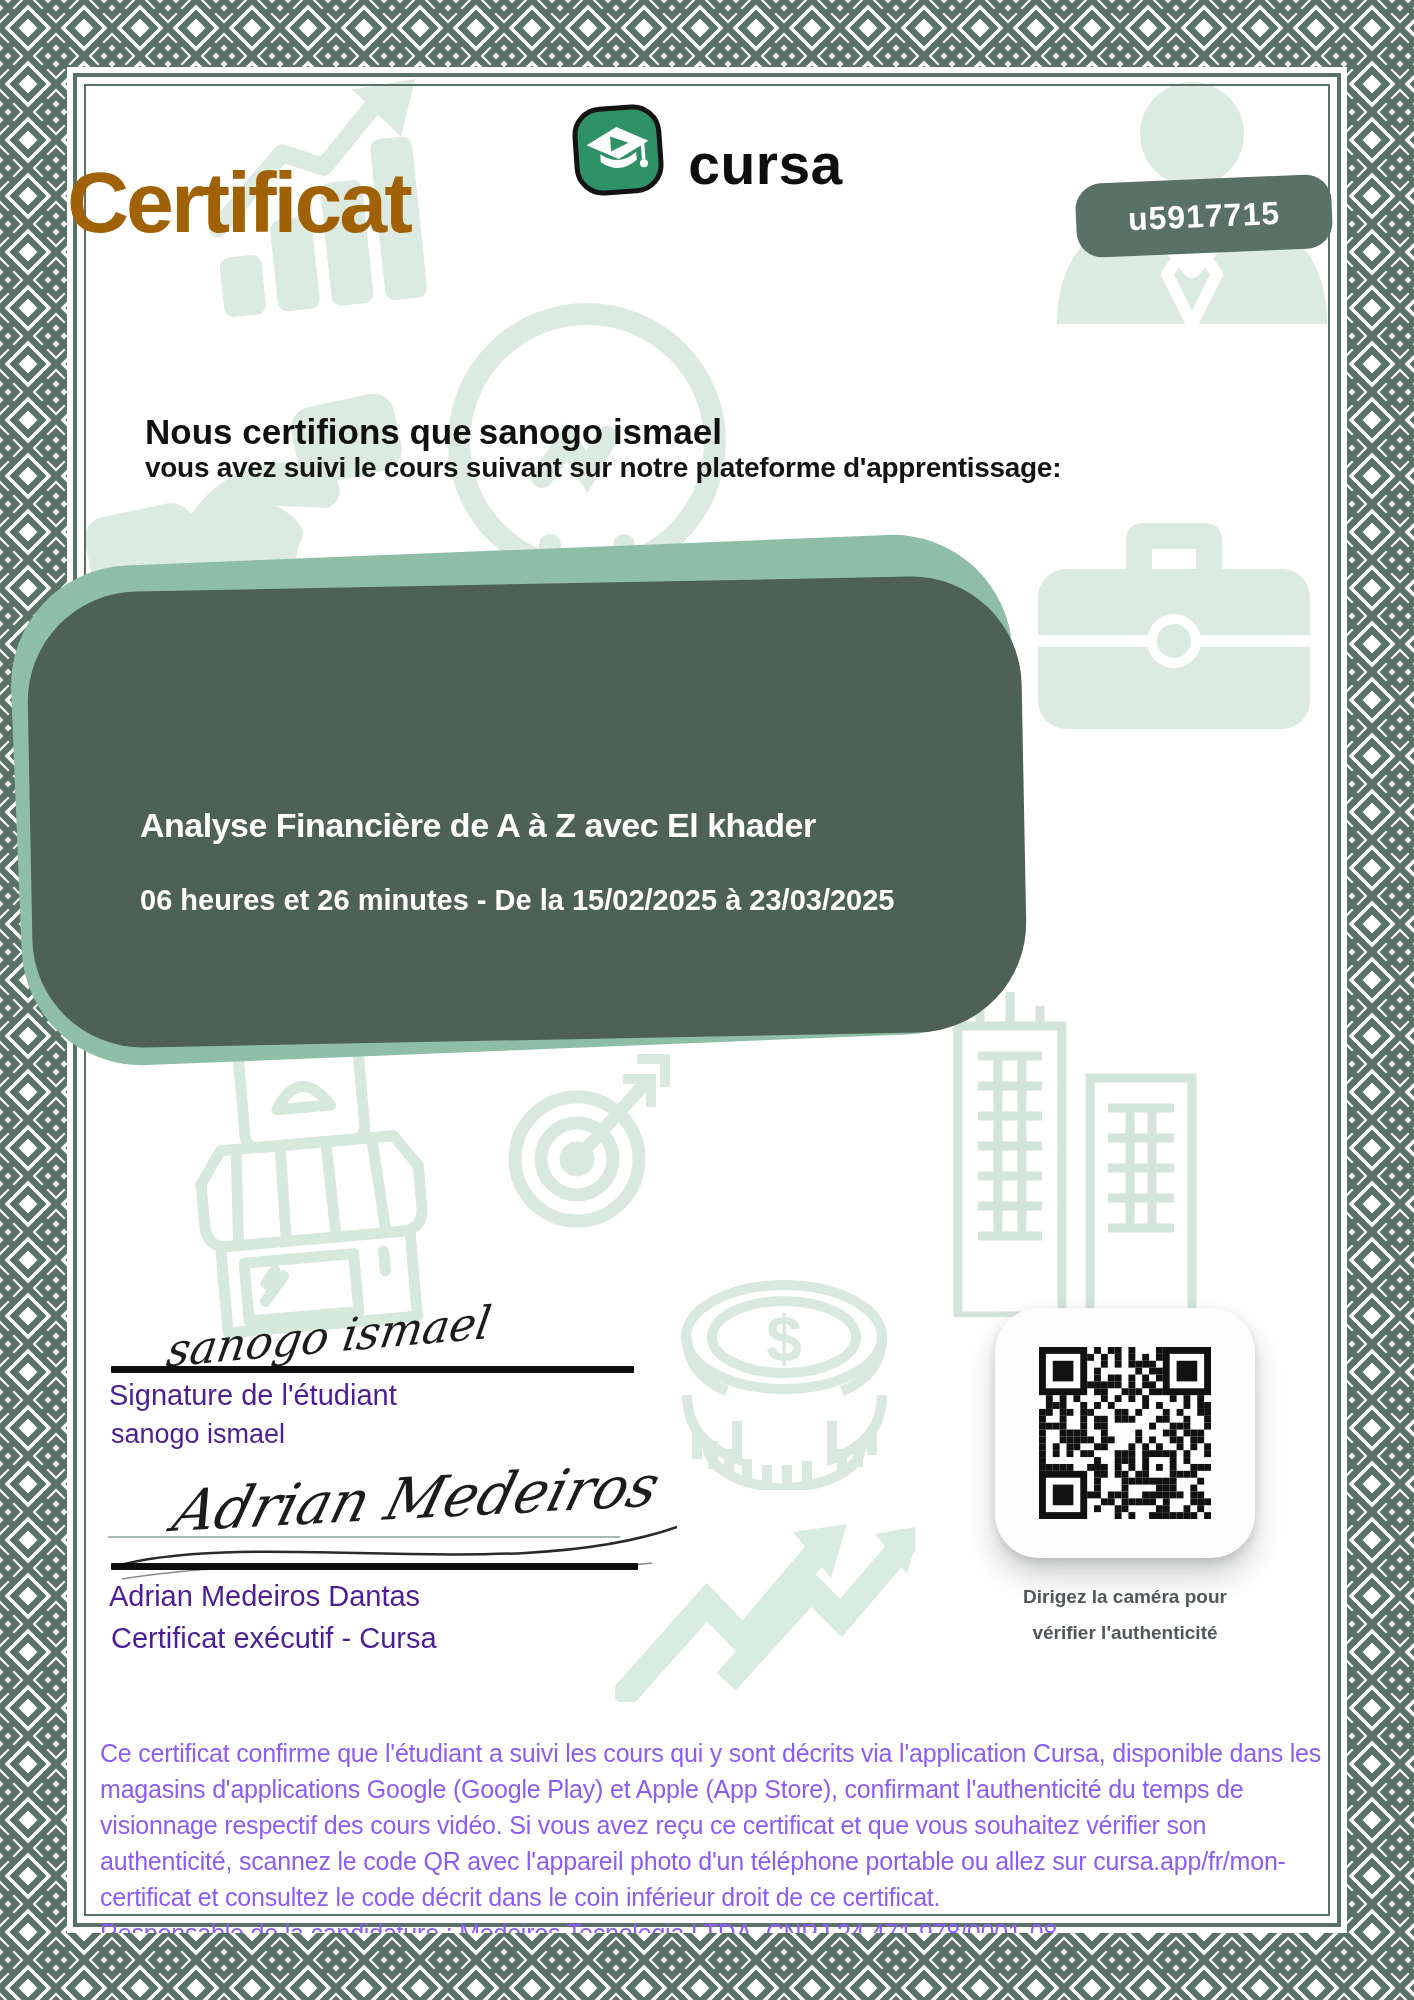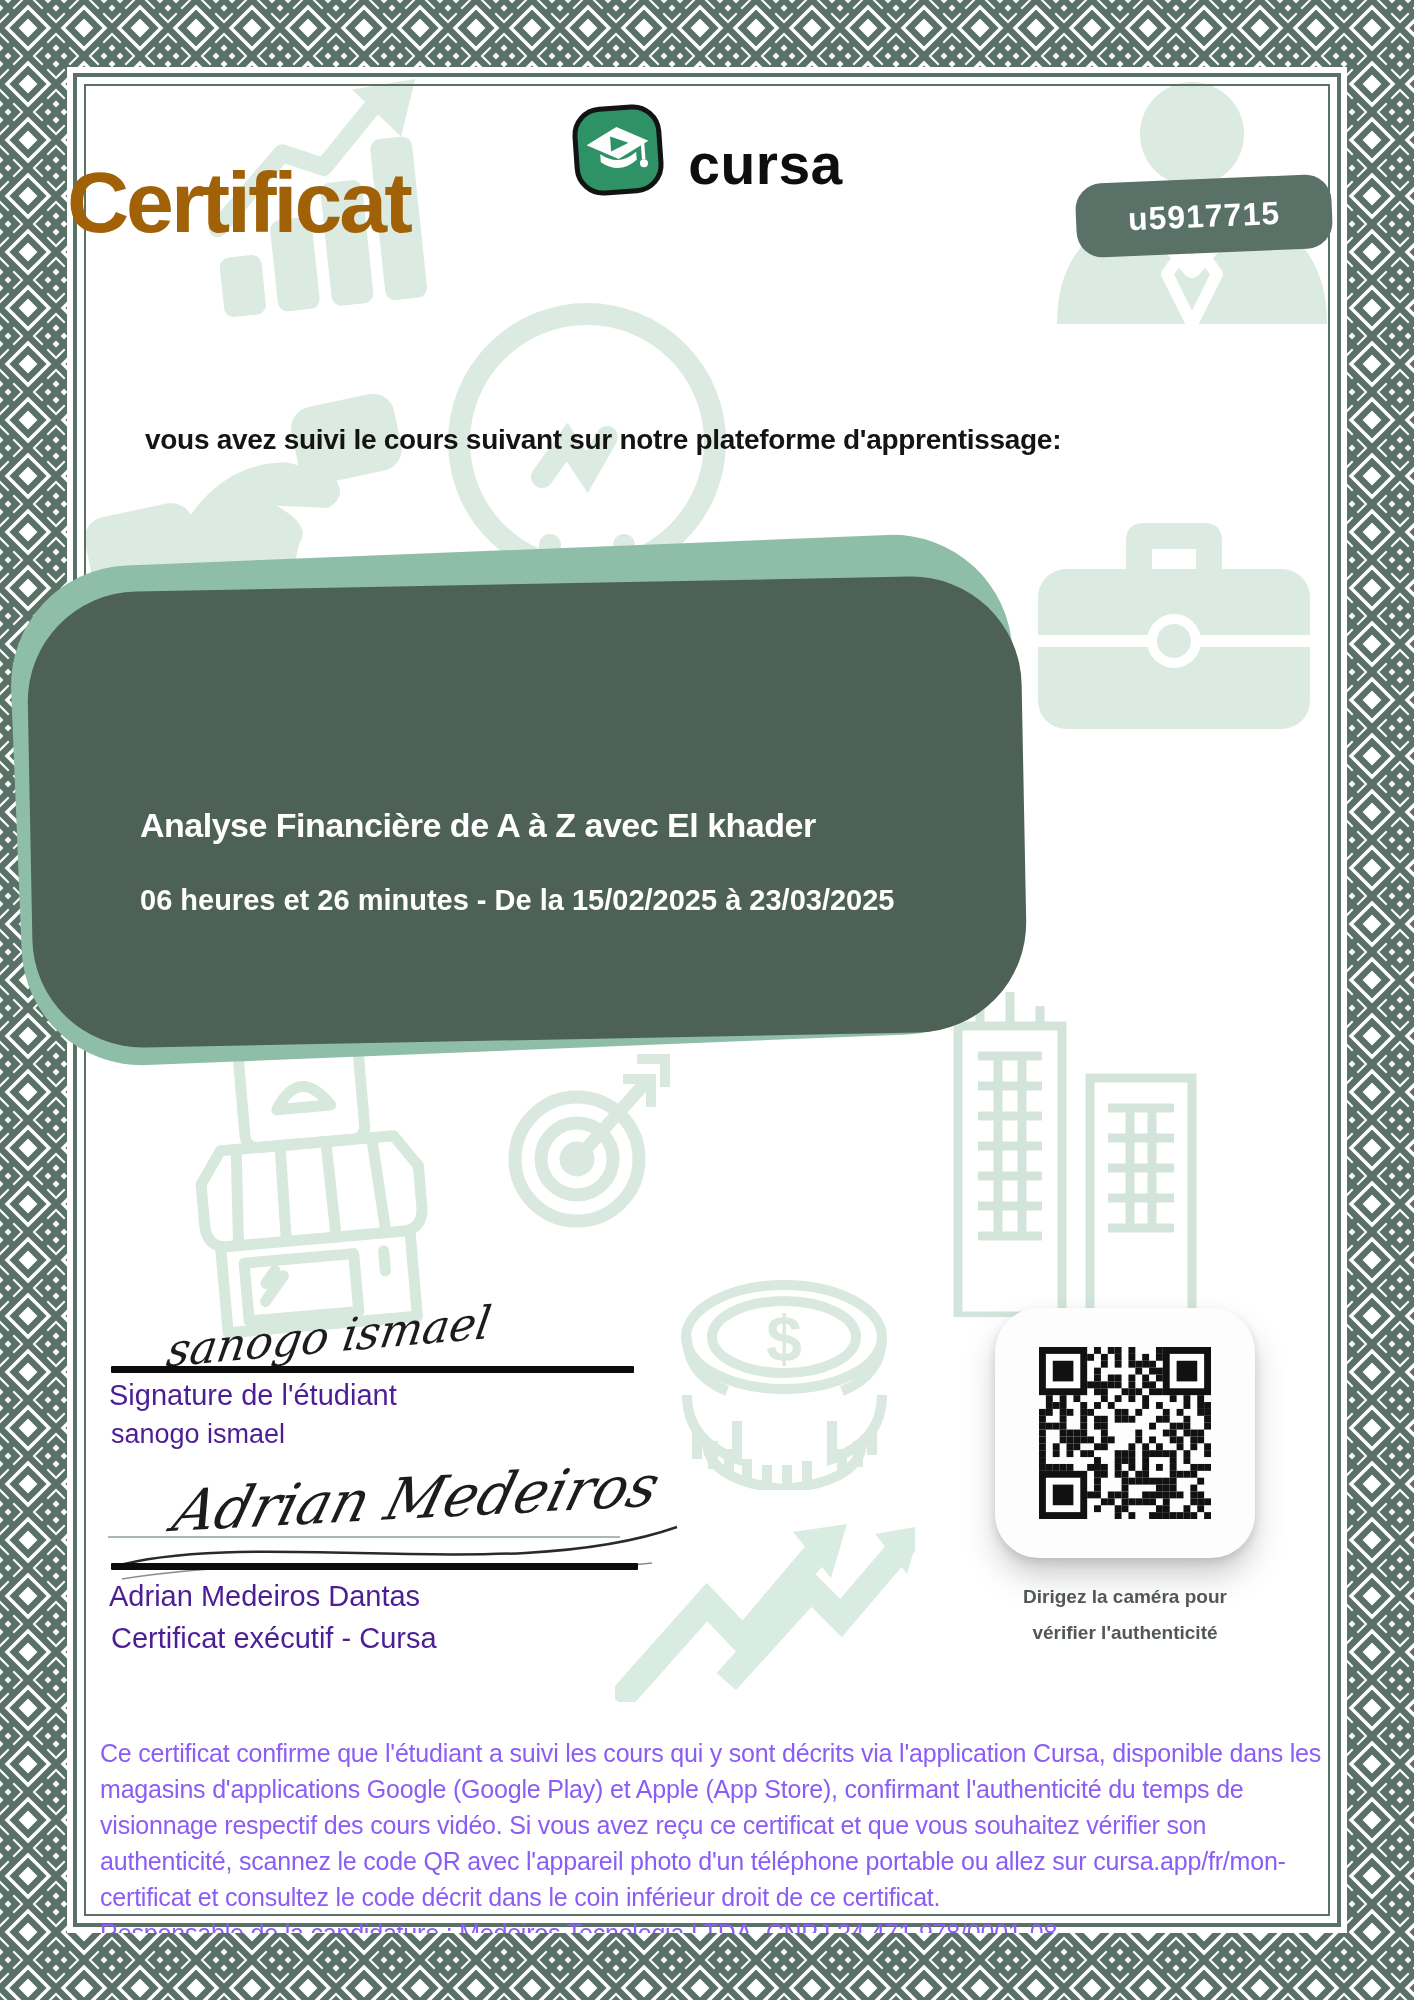--- a/index.html
+++ b/index.html
@@ -25,21 +25,21 @@
   .cert-title{position:absolute;left:0;right:0;top:86px;font-size:86px;font-weight:900;
               letter-spacing:-3px;color:#a16207;}
   .badge{position:absolute;left:1009px;top:112px;width:256px;height:74px;background:#5a7168;border-radius:26px;
          transform:rotate(-2.4deg);display:flex;align-items:center;justify-content:center;
          color:#fff;font-size:32px;font-weight:600;letter-spacing:1px;}
 
   
   .intro{position:absolute;left:78px;top:345px;}
   .intro-line1{font-size:35px;font-weight:700;color:#101010;white-space:nowrap;}
   .intro-line1 .name{margin-left:7px;}
-  .intro-line2{font-size:28px;font-weight:600;color:#141414;margin-top:12px;letter-spacing:-0.3px;white-space:nowrap;}
+  .intro-line2{font-size:28px;font-weight:600;color:#141414;letter-spacing:-0.3px;white-space:nowrap;}
 
   
   .blob-light{position:absolute;left:16px;top:550px;width:1002px;height:500px;background:#8fbea8;
               border-radius:120px;transform:rotate(-2.3deg);z-index:5;}
   .blob-dark{position:absolute;left:30px;top:584px;width:994px;height:456px;background:#4e6157;
              border-radius:110px;transform:rotate(-1.1deg);z-index:6;}
   .course-title{position:absolute;left:140px;top:806px;z-index:7;color:#fff;font-size:34px;font-weight:600;
                 letter-spacing:-0.5px;white-space:nowrap;}
   .course-details{position:absolute;left:140px;top:884px;z-index:7;color:#fff;font-size:29px;font-weight:700;white-space:nowrap;}
 
@@ -215,20 +215,23 @@
         <span class="logo-word">cursa</span>
       </div>
 
       <div class="cert-title">Certificat</div>
 
       <div class="badge">
         <span>u5917715</span>
       </div>
 
       <div class="intro">
+        <div class="intro-line1">
+          <span>Nous certifions que</span><span class="name">sanogo ismael</span>
+        </div>
         <div class="intro-line2">vous avez suivi le cours suivant sur notre plateforme d'apprentissage:</div>
       </div>
 
       <div class="sig-script sig1">sanogo ismael</div>
       <div class="sig-rule rule1"></div>
       <div class="sig-label lbl1a">Signature de l'étudiant</div>
       <div class="sig-label lbl1b">sanogo ismael</div>
 
       <div class="sig-script sig2">Adrian Medeiros</div>
       <svg class="sig-swash" width="600" height="80">

